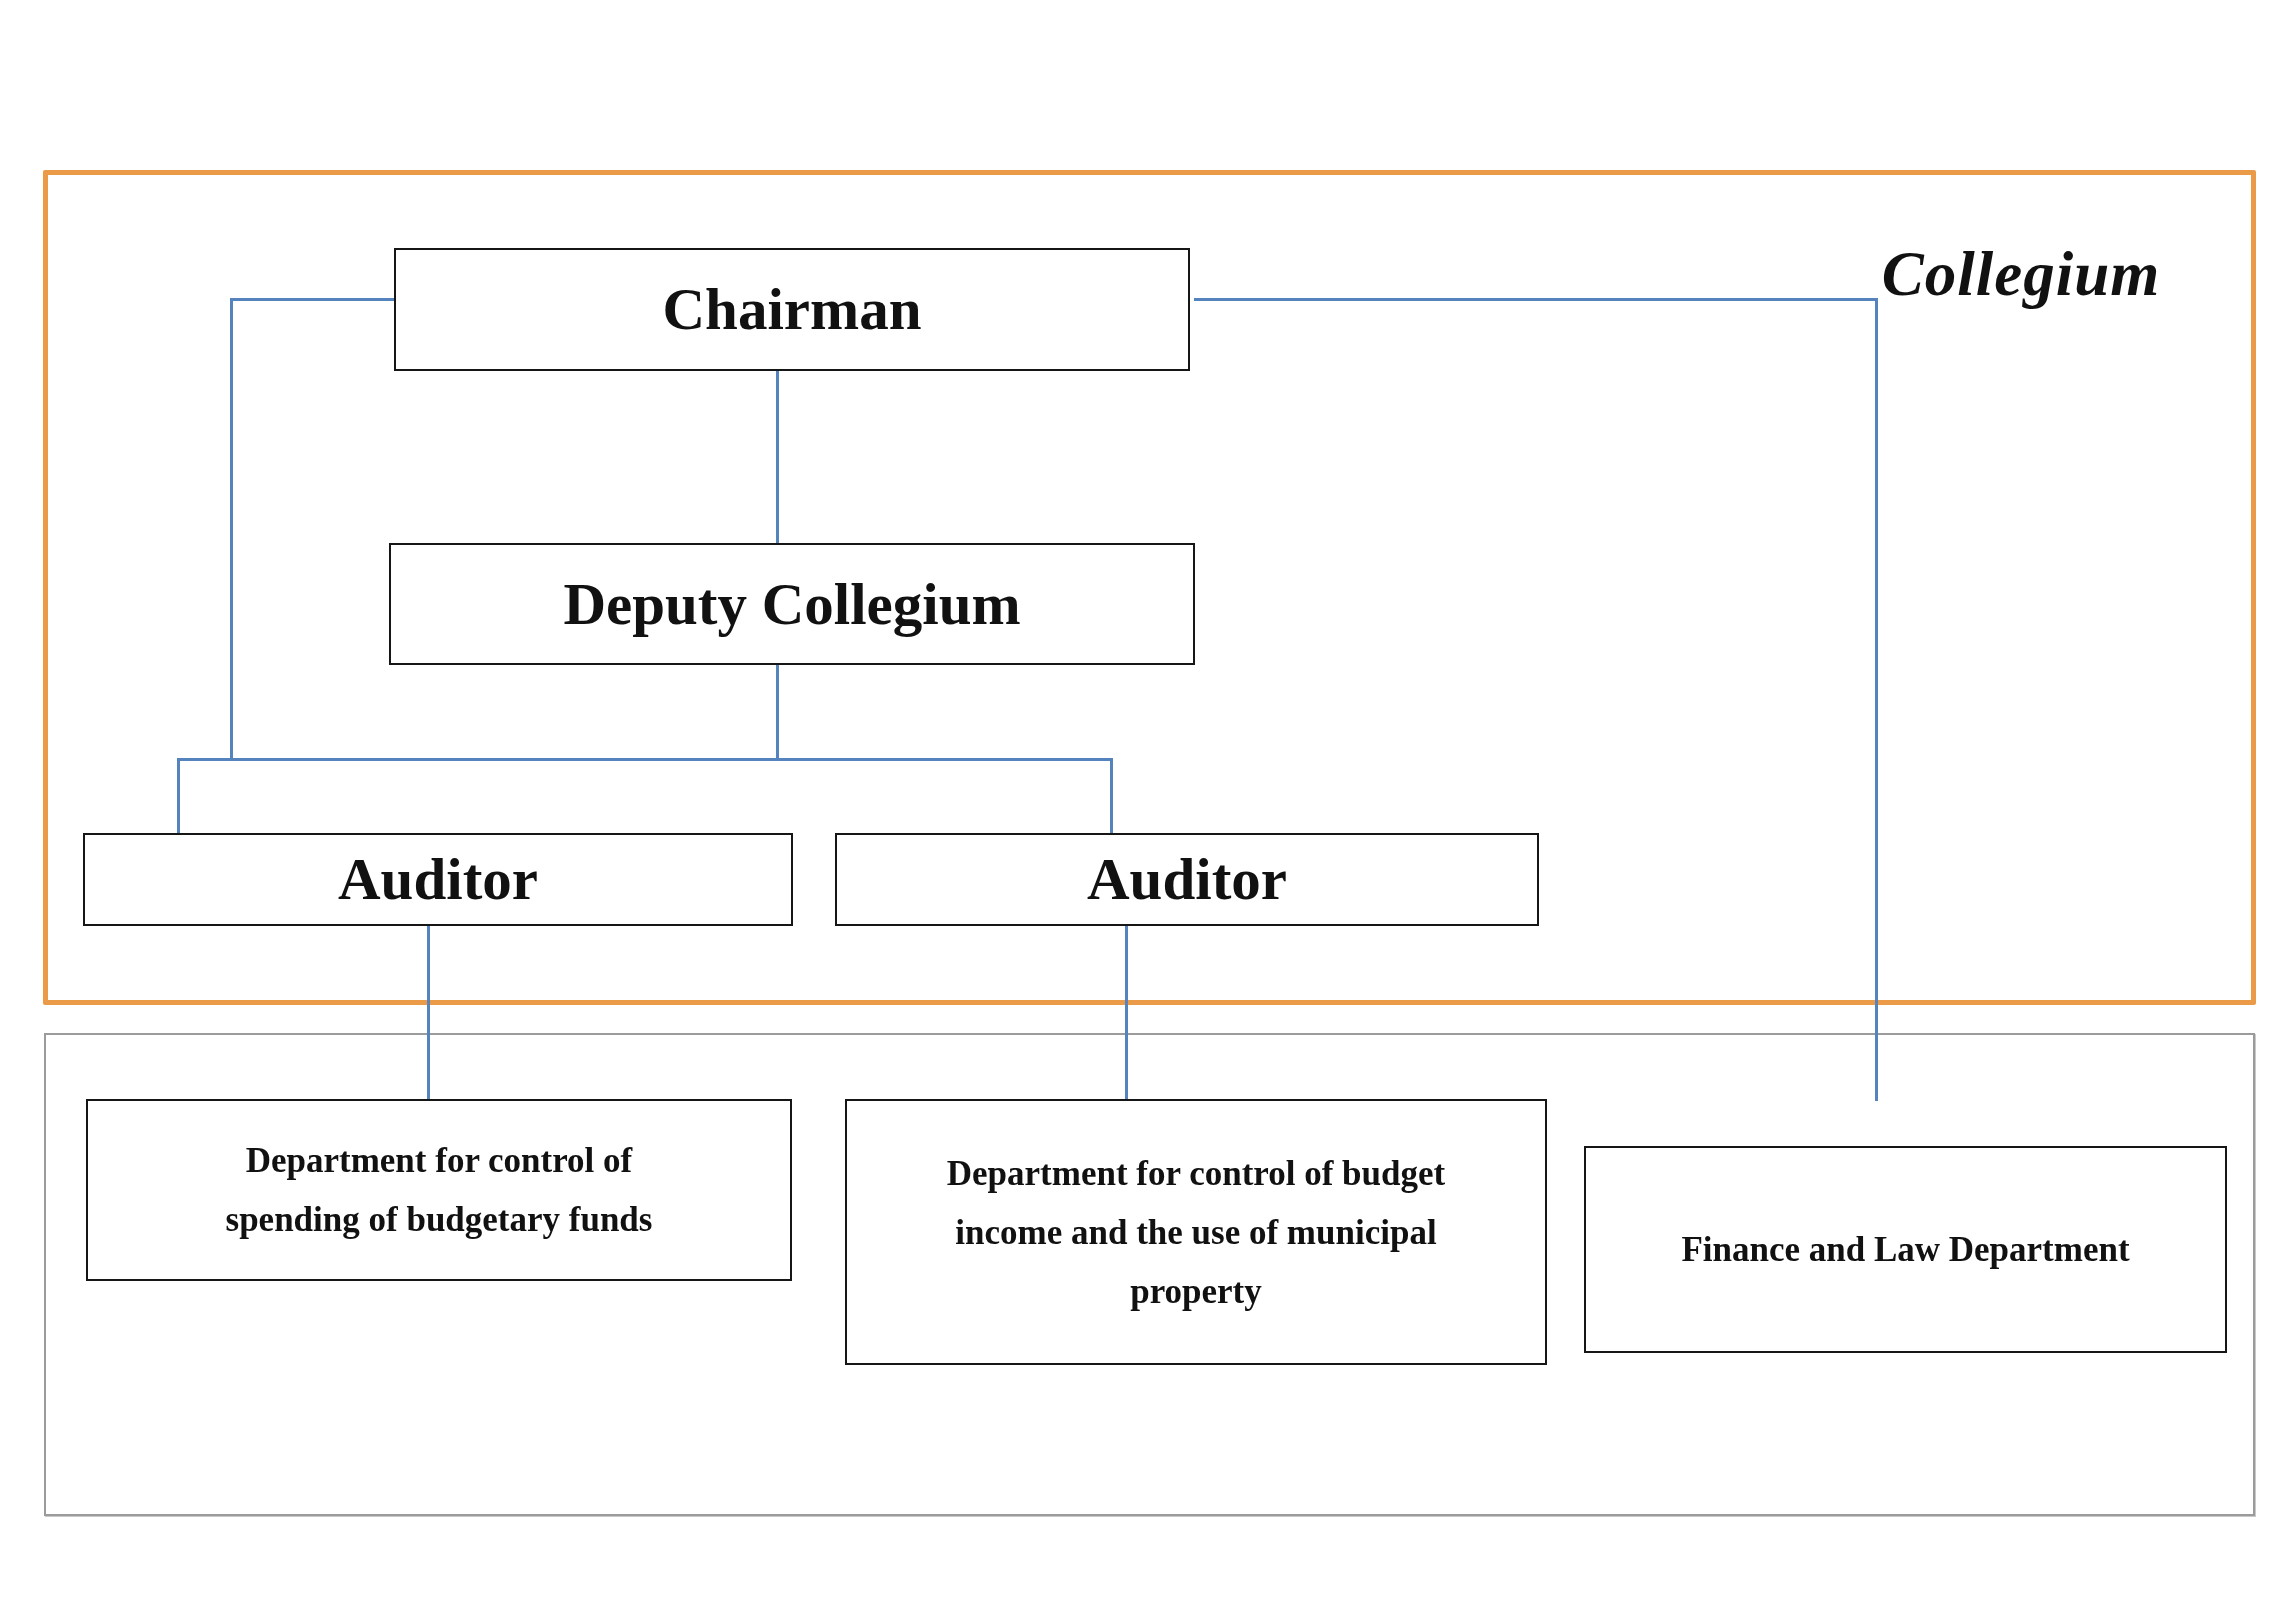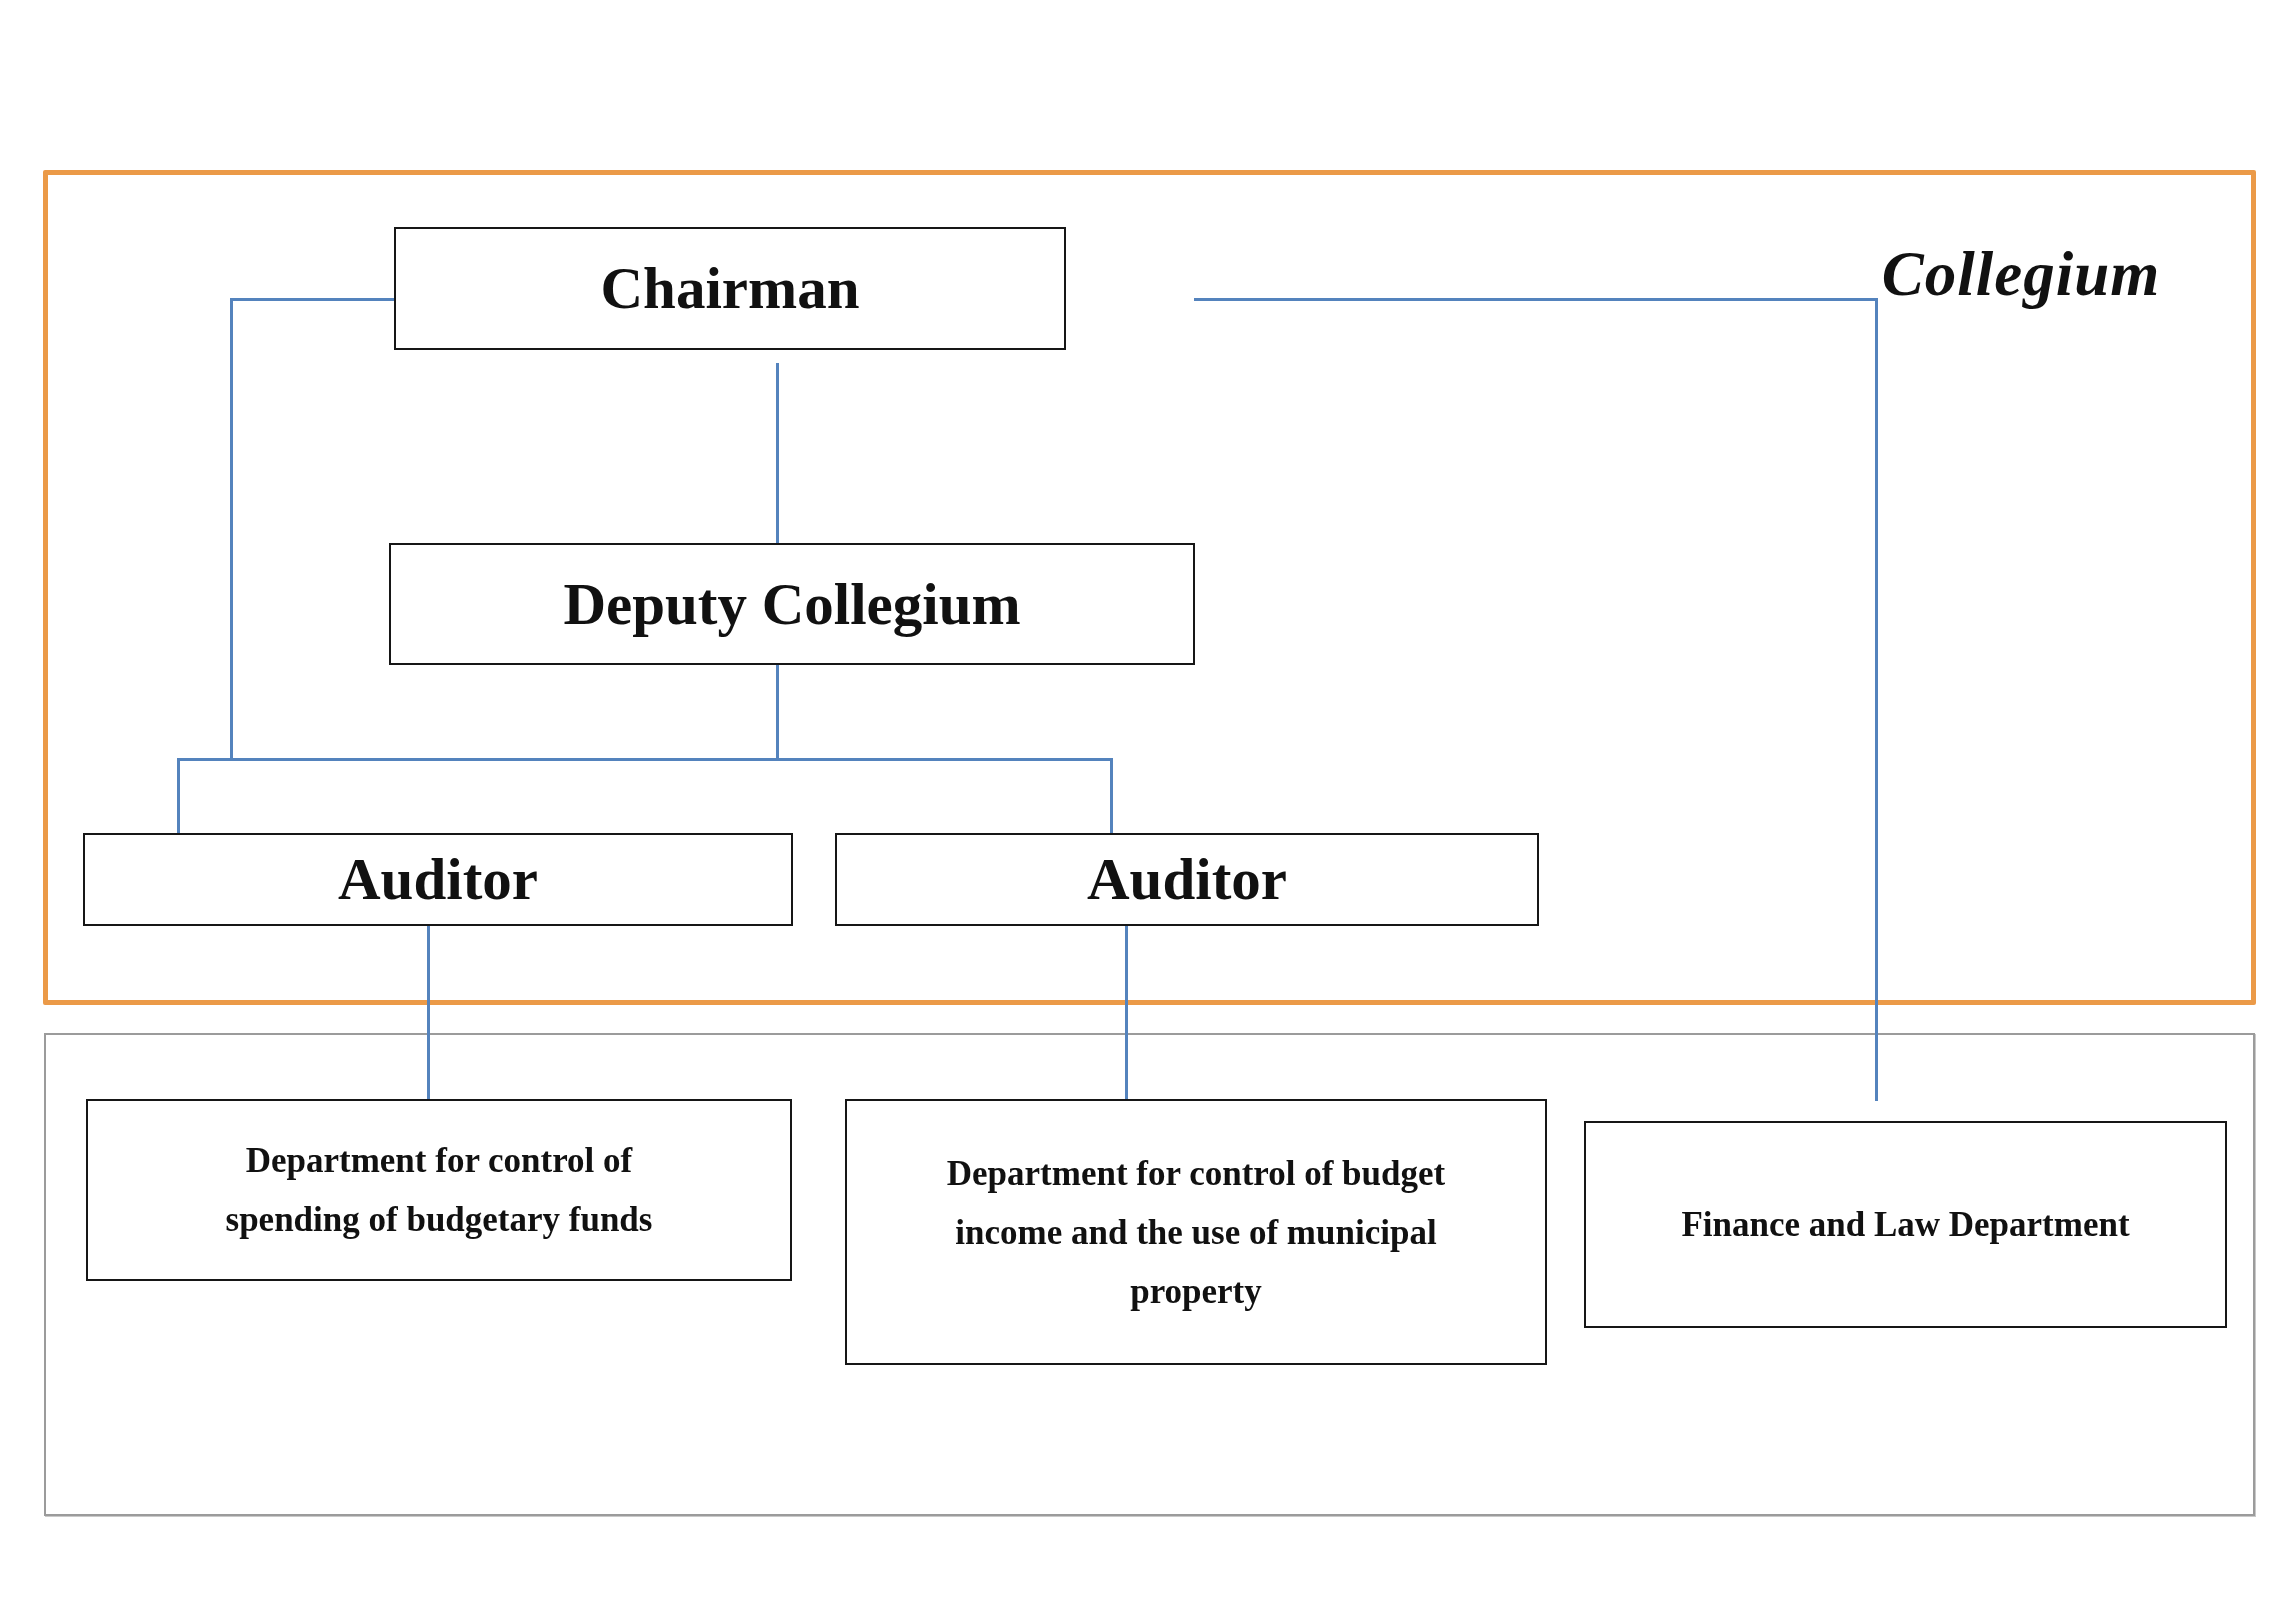--- a/index.html
+++ b/index.html
@@ -61,27 +61,27 @@
     text-align: center;
   }
   .node-label {
     font-weight: bold;
     white-space: pre-line;
     color: #111111;
   }
   .tier-label { font-size: 59px; line-height: 1.1; }
   .dept-label { font-size: 35px; line-height: 59px; }
 
-  #node-chairman        { left: 394px;  top: 227px;  width: 672px; height: 123px; }
+  #node-chairman        { left: 394px;  top: 248px;  width: 796px; height: 123px; }
   #node-deputy-chairman { left: 389px;  top: 543px;  width: 806px; height: 122px; }
   #node-auditor-left    { left: 83px;   top: 833px;  width: 710px; height: 93px;  }
   #node-auditor-right   { left: 835px;  top: 833px;  width: 704px; height: 93px;  }
   #node-dept-spending   { left: 86px;   top: 1099px; width: 706px; height: 182px; }
   #node-dept-income     { left: 845px;  top: 1099px; width: 702px; height: 266px; }
-  #node-finance-law     { left: 1584px; top: 1121px; width: 643px; height: 207px; }
+  #node-finance-law     { left: 1584px; top: 1146px; width: 643px; height: 207px; }
 
   
   .conn {
     position: absolute;
     background: #5483BD;
   }
   #conn-chairman-left-h   { left: 231px;  top: 298px; width: 163px; height: 2.9px; }
   #conn-left-v            { left: 230px;  top: 298px; width: 2.9px;   height: 463px; }
   #conn-chairman-right-h  { left: 1194px; top: 298px; width: 684px; height: 2.9px; }
   #conn-right-v           { left: 1875px; top: 298px; width: 2.9px;   height: 803px; }

